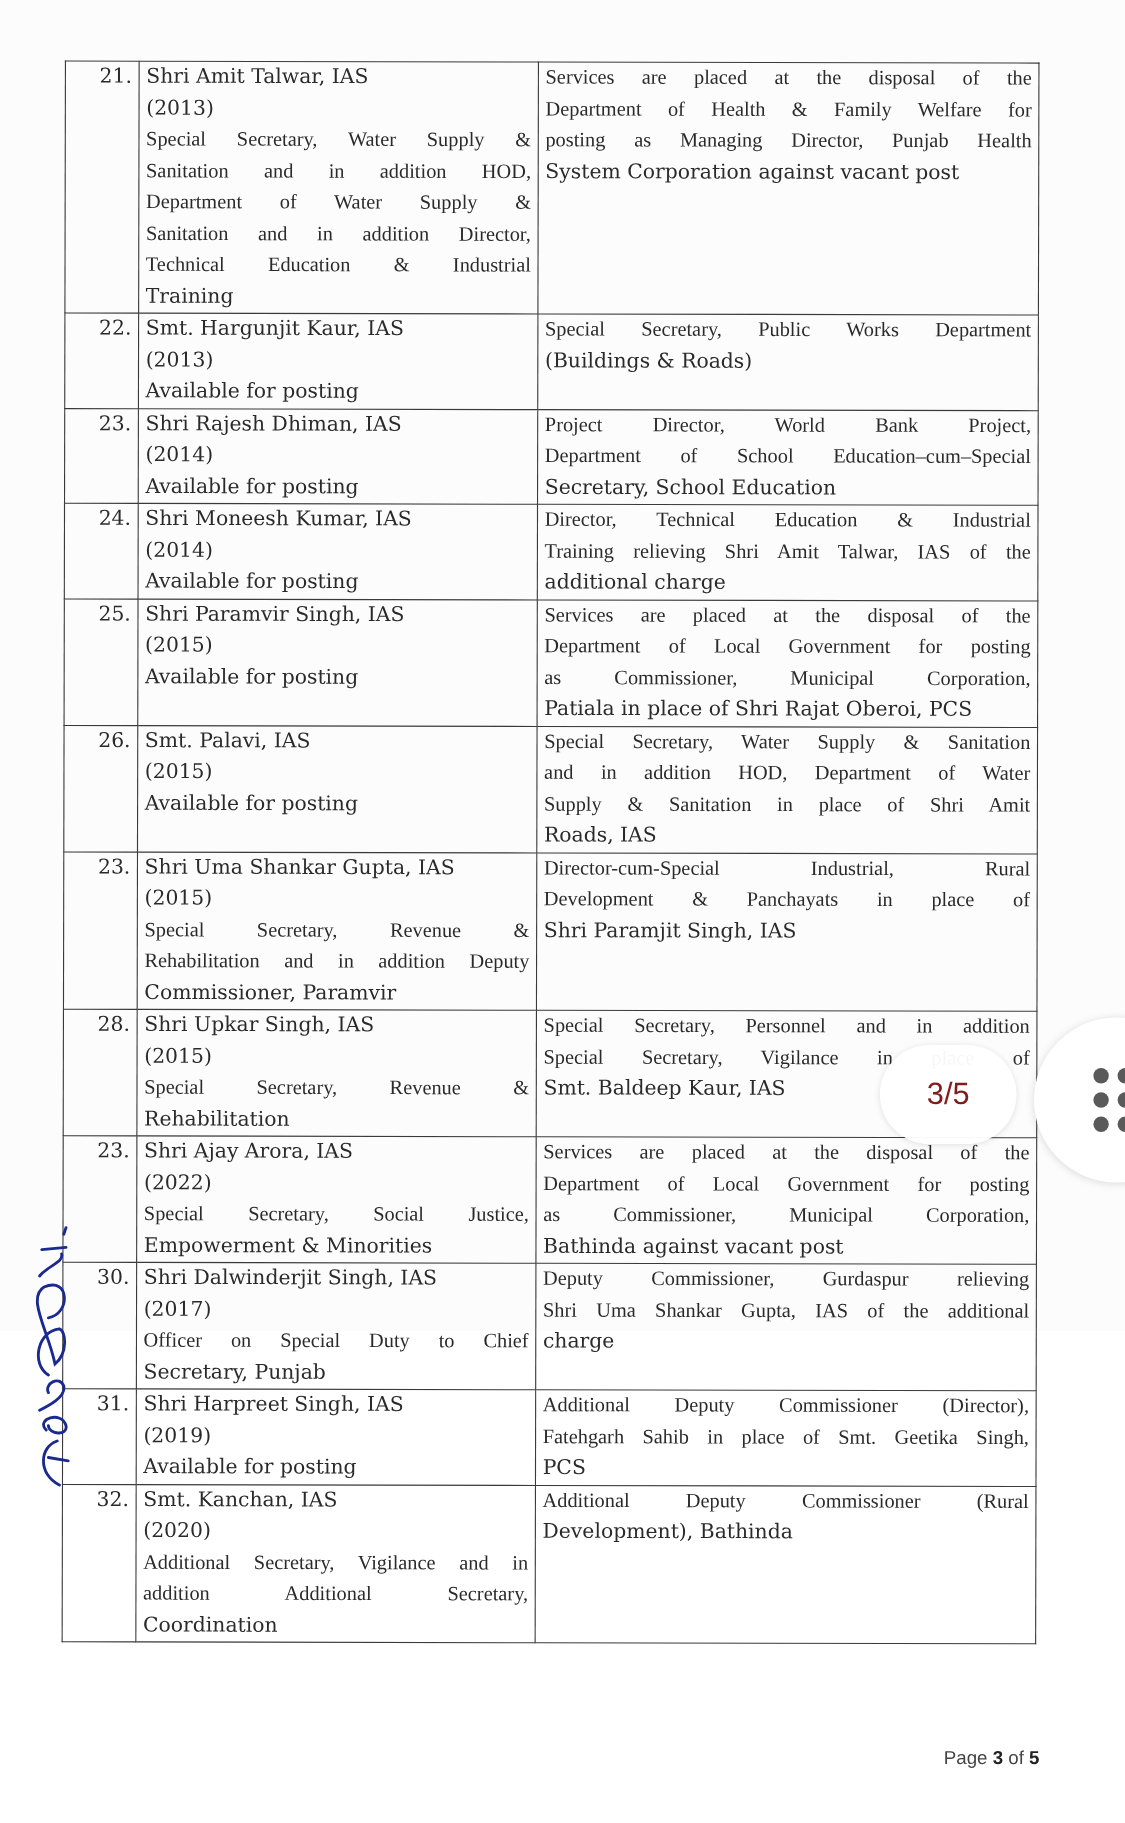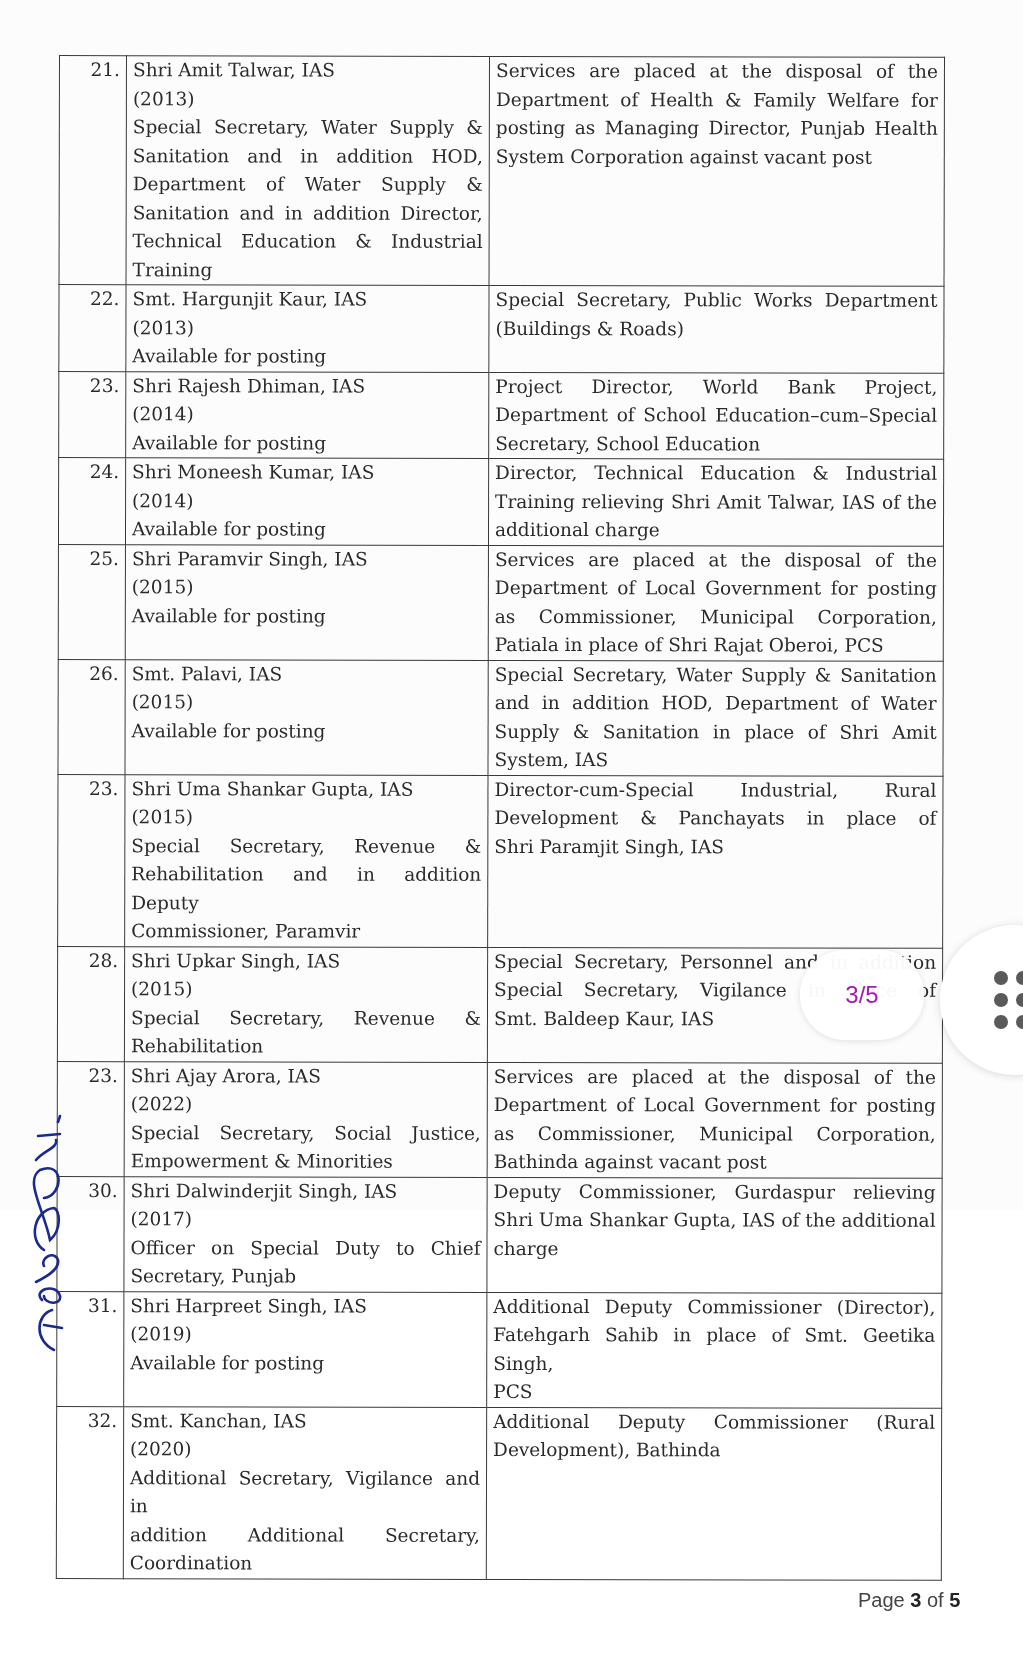--- a/index.html
+++ b/index.html
@@ -11,34 +11,34 @@
   table.orders {
     position: absolute; left: 59px; top: 55px; width: 886px;
     border-collapse: collapse; table-layout: fixed; font-size: 18.5px; line-height: 28.5px;
     transform: rotate(0.12deg); transform-origin: top left;
   }
   table.orders td { border: 1.5px solid #3a3a3a; vertical-align: top; padding: 0 6px 0 6px; }
   td.sno { width: 54px; text-align: right; padding-right: 6px; }
   td.officer { width: 350px; text-align: justify; margin-left: 40px; }
   td.posting { text-align: justify; }
   .line { display: block; }
-  .just { text-align: justify; text-align-last: justify; }
+  .just { text-align: justify; text-align-last: justify; font-family: Liberation Serif, serif; }
   .signature {
     position: absolute; left: 14px; top: 1100px; width: 60px; height: 260px;
   }
   .footer {
     position: absolute; left: 858px; top: 1589px; font-family: "Liberation Sans", sans-serif;
-    font-size: 20px; color: #444;
+    font-size: 17px; color: #444;
   }
   .footer b { color: #222; }
   .page-indicator {
     position: absolute; left: 800px; top: 950px; width: 124px; height: 90px; border-radius: 45px;
     background: rgba(255,255,255,0.96); box-shadow: 0 1px 6px rgba(0,0,0,0.12);
     display: flex; align-items: center; justify-content: center;
-    font-family: "Liberation Sans", sans-serif; font-size: 24px; color: #a21caf;
+    font-family: "Liberation Sans", sans-serif; font-size: 28px; color: #7f1d1d;
   }
   .fab {
     position: absolute; left: 940px; top: 925px; width: 150px; height: 150px; border-radius: 75px;
     background: #ffffff; box-shadow: 0 1px 8px rgba(0,0,0,0.14);
   }
   .fab .dots { position: absolute; left: 54px; top: 46px; width: 40px; height: 60px; }
   .fab .dots i {
     position: absolute; width: 14px; height: 14px; border-radius: 7px; background: #5a5a5a;
   }
 </style>
@@ -123,21 +123,21 @@
           <td class="sno">26.</td>
           <td class="officer">
             <span class="line">Smt. Palavi, IAS</span>
             <span class="line">(2015)</span>
             <span class="line">Available for posting</span>
           </td>
           <td class="posting">
             <span class="line just">Special Secretary, Water Supply &amp; Sanitation</span>
             <span class="line just">and in addition HOD, Department of Water</span>
             <span class="line just">Supply &amp; Sanitation in place of Shri Amit</span>
-            <span class="line">System, IAS</span>
+            <span class="line">Roads, IAS</span>
           </td>
         </tr>
         <tr>
           <td class="sno">23.</td>
           <td class="officer">
             <span class="line">Shri Uma Shankar Gupta, IAS</span>
             <span class="line">(2015)</span>
             <span class="line just">Special Secretary, Revenue &amp;</span>
             <span class="line just">Rehabilitation and in addition Deputy</span>
             <span class="line">Commissioner, Paramvir</span>

